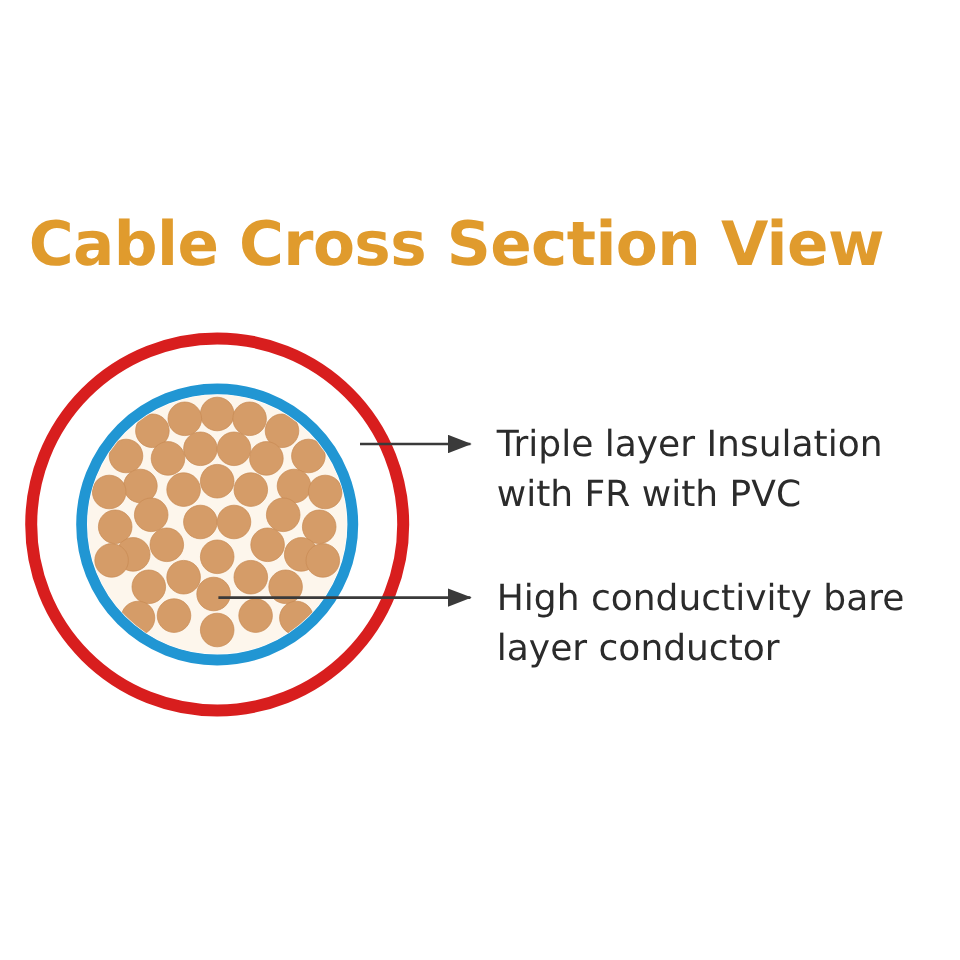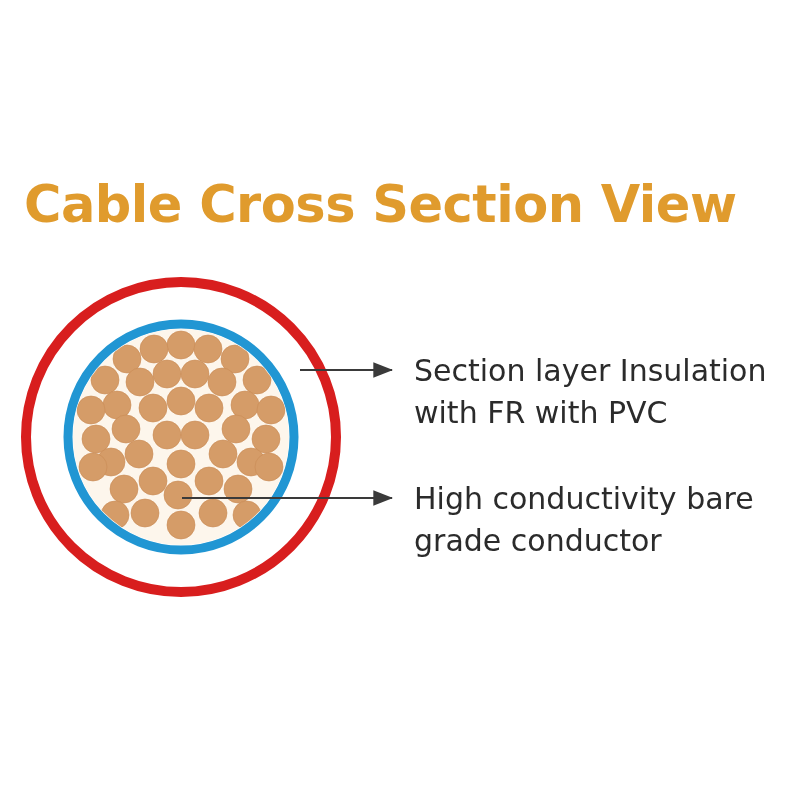--- a/index.html
+++ b/index.html
@@ -135,22 +135,22 @@
         <circle cx="247" cy="265" r="14" fill="#D59C68" stroke="#C98C55" stroke-width="0.6"></circle>
         <circle cx="181" cy="275" r="14" fill="#D59C68" stroke="#C98C55" stroke-width="0.6"></circle>
       </g>
 
     <line id="arrow-1" x1="300" y1="120" x2="392" y2="120" stroke="#3A3A3A" stroke-width="2.2" marker-end="url(#arrowhead)"></line>
 
     <line id="arrow-2" x1="182" y1="248" x2="392" y2="248" stroke="#3A3A3A" stroke-width="2.2" marker-end="url(#arrowhead)"></line>
   </svg>
 
   <div class="label-block" id="label-insulation">
-    <span class="label-line">Section layer Insulation</span>
+    <span class="label-line">Triple layer Insulation</span>
     <span class="label-line">with FR with PVC</span>
   </div>
 
   <div class="label-block" id="label-conductor">
     <span class="label-line">High conductivity bare</span>
-    <span class="label-line">grade conductor</span>
+    <span class="label-line">layer conductor</span>
   </div>
 
 </div>
 
 </body></html>

